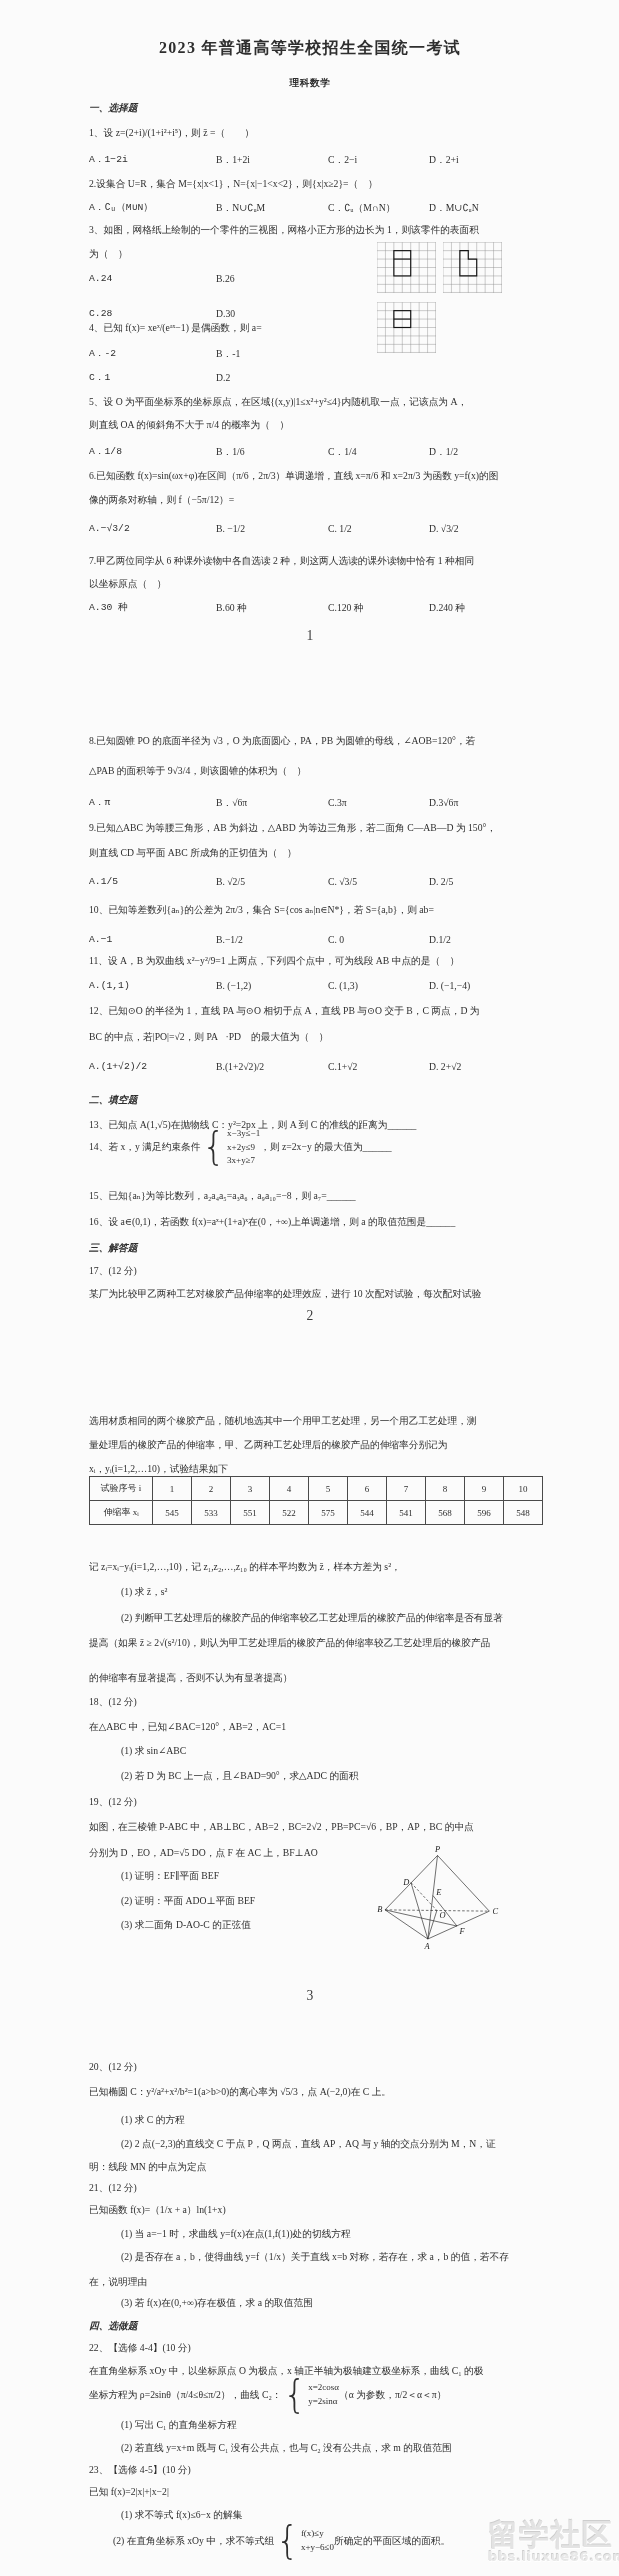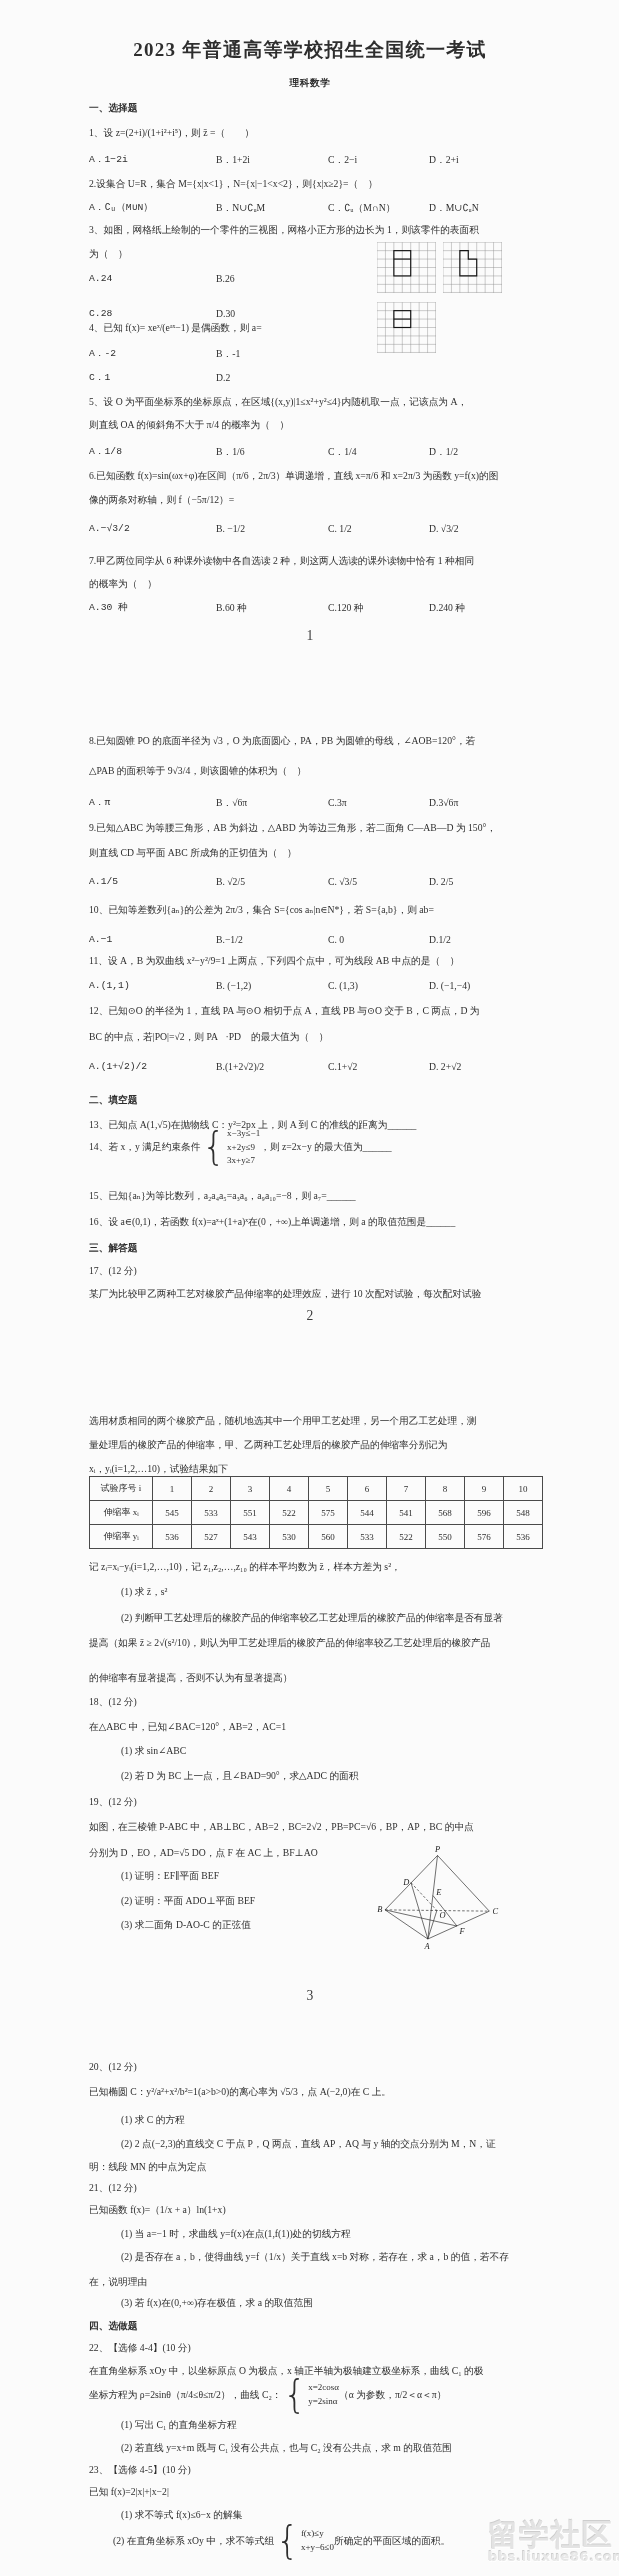--- a/index.html
+++ b/index.html
@@ -1,24 +1,24 @@
 <!DOCTYPE html>
 <html style="font-size:10.4px"><head>
 <meta charset="utf-8">
 <style>
   html,body{margin:0;padding:0;background:#e9e9e9;}
   .page{position:relative;width:620px;height:2576px;background:#fbfbfb;
         font-family:"Liberation Serif","DejaVu Serif",serif;color:#2e2e2e;overflow:hidden;}
   .ln{position:absolute;left:89px;font-size:9.7px;white-space:nowrap;line-height:1.25;}
   .ind{left:97px;margin-left:24px;}
   .center{left:0;width:620px;text-align:center;}
-  .title{font-size:19px;font-weight:bold;letter-spacing:1.3px;}
+  .title{font-size:16px;font-weight:bold;letter-spacing:1.3px;}
   .subtitle{font-size:9.7px;font-weight:bold;letter-spacing:0.6px;}
   .pagenum{font-size:13.6px;color:#3c3c3c;}
-  .sec{font-weight:bold;}
+  .sec{font-weight:bold;font-style:italic;}
   .opts{position:absolute;left:89px;display:flex;font-size:9.7px;white-space:nowrap;line-height:1.25;}
   .o1{width:127px;font-family:Liberation Mono, monospace;}
   .o2{width:112px;}
   .o3{width:101px;}
   .sys{position:absolute;left:89px;display:flex;align-items:center;font-size:9.7px;white-space:nowrap;line-height:1.25;}
   .brace{font-family:"DejaVu Sans",sans-serif;font-size:36px;font-weight:200;line-height:0.95;
          margin:0 1.9px;transform:scaleY(1.08);color:#2e2e2e;}
   .stack{display:flex;flex-direction:column;gap:1.9px;font-size:9px;line-height:1.3;}
   .exp-table{position:absolute;left:89px;top:1476px;border-collapse:collapse;font-size:9px;
              text-align:center;color:#2e2e2e;}
@@ -156,21 +156,21 @@
   <div class="ln" style="top:470px">6.已知函数 f(x)=sin(ωx+φ)在区间（π/6，2π/3）单调递增，直线 x=π/6 和 x=2π/3 为函数 y=f(x)的图</div>
   <div class="ln" style="top:494px">像的两条对称轴，则 f（−5π/12）=</div>
   <div class="opts" style="top:523px">
     <span class="o1">A.−√3/2</span>
     <span class="o2">B. −1/2</span>
     <span class="o3">C. 1/2</span>
     <span>D. √3/2</span>
   </div>
 
   <div class="ln" style="top:555px">7.甲乙两位同学从 6 种课外读物中各自选读 2 种，则这两人选读的课外读物中恰有 1 种相同</div>
-  <div class="ln" style="top:578px">的概率为（　）</div>
+  <div class="ln" style="top:578px">以坐标原点（　）</div>
   <div class="opts" style="top:602px">
     <span class="o1">A.30 种</span>
     <span class="o2">B.60 种</span>
     <span class="o3">C.120 种</span>
     <span>D.240 种</span>
   </div>
 
   <div class="ln center pagenum" style="top:628px">1</div>
 
   <div class="ln" style="top:735px">8.已知圆锥 PO 的底面半径为 √3，O 为底面圆心，PA，PB 为圆锥的母线，∠AOB=120°，若</div>
@@ -266,33 +266,20 @@
       <td>533</td>
       <td>551</td>
       <td>522</td>
       <td>575</td>
       <td>544</td>
       <td>541</td>
       <td>568</td>
       <td>596</td>
       <td>548</td>
     </tr>
-    <tr>
-      <td class="lab">伸缩率 yᵢ</td>
-      <td>536</td>
-      <td>527</td>
-      <td>543</td>
-      <td>530</td>
-      <td>560</td>
-      <td>533</td>
-      <td>522</td>
-      <td>550</td>
-      <td>576</td>
-      <td>536</td>
-    </tr>
   </tbody>
     </table>
 
   <div class="ln" style="top:1561px">记 zᵢ=xᵢ−yᵢ(i=1,2,…,10)，记 z₁,z₂,…,z₁₀ 的样本平均数为 z̄，样本方差为 s²，</div>
   <div class="ln ind" style="top:1586px">(1) 求 z̄，s²</div>
   <div class="ln ind" style="top:1612px">(2) 判断甲工艺处理后的橡胶产品的伸缩率较乙工艺处理后的橡胶产品的伸缩率是否有显著</div>
   <div class="ln" style="top:1637px">提高（如果 z̄ ≥ 2√(s²/10)，则认为甲工艺处理后的橡胶产品的伸缩率较乙工艺处理后的橡胶产品</div>
   <div class="ln" style="top:1672px">的伸缩率有显著提高，否则不认为有显著提高）</div>
 
   <div class="ln" style="top:1696px">18、(12 分)</div>

